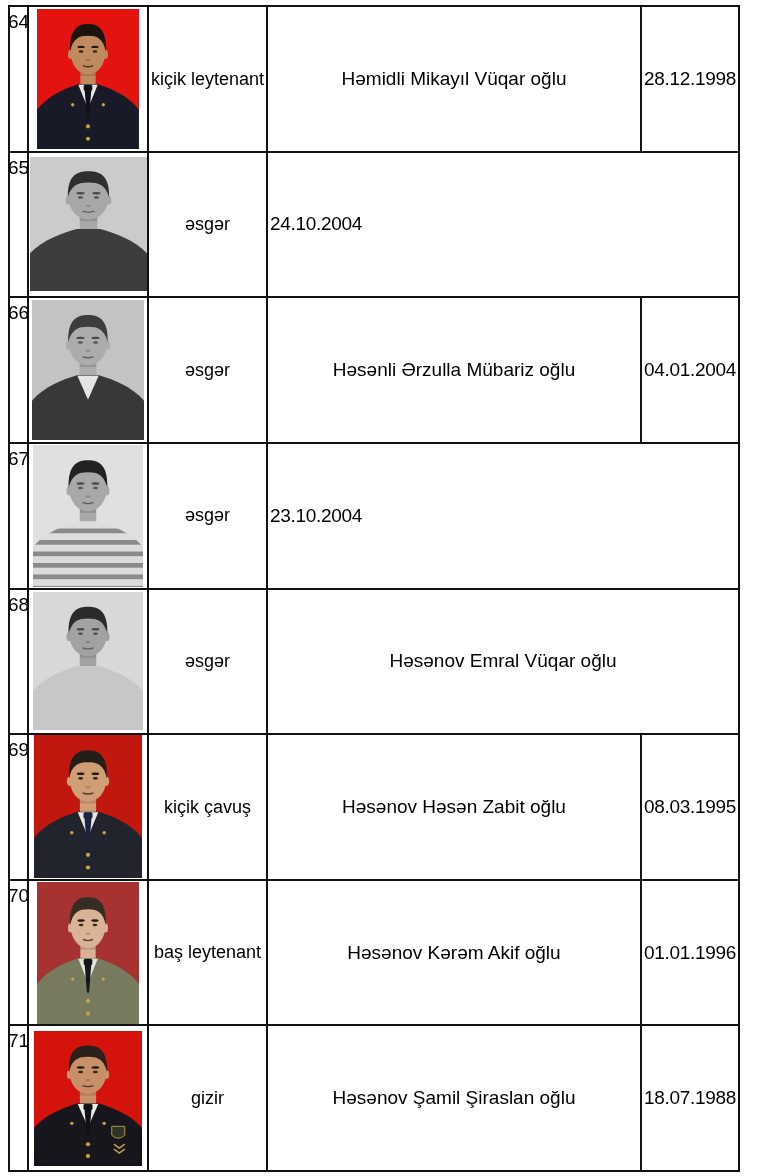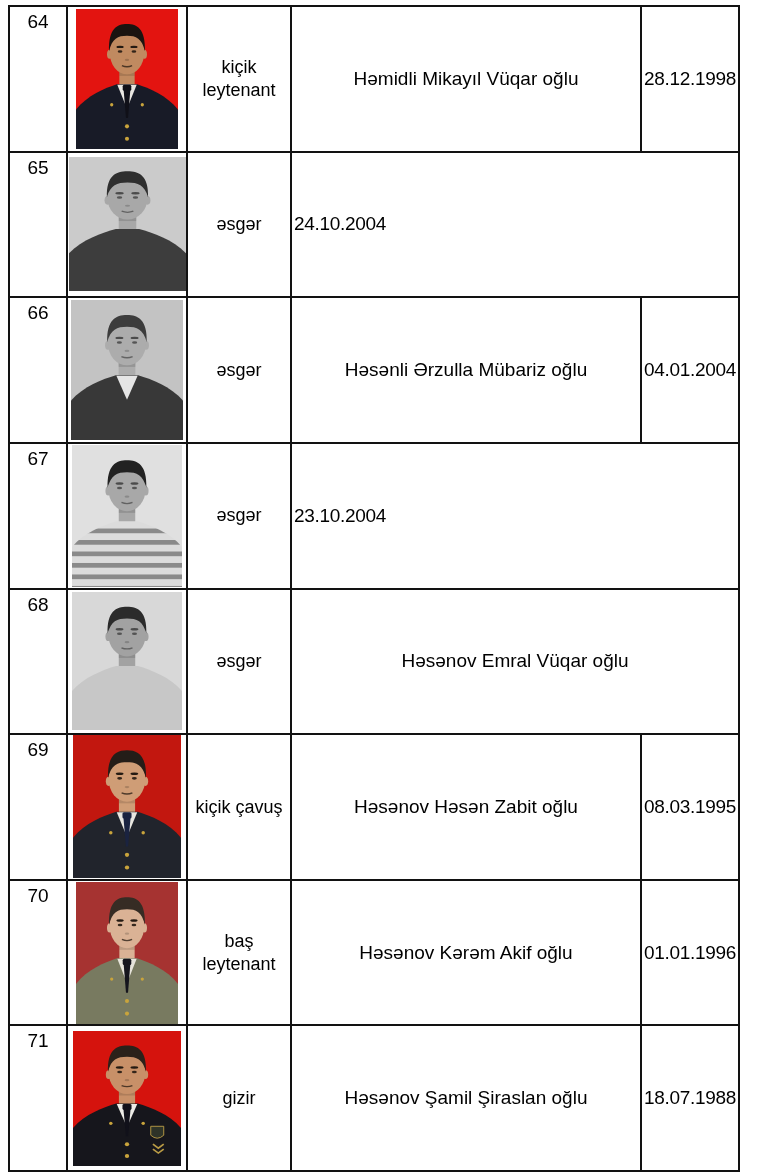--- a/index.html
+++ b/index.html
@@ -31,30 +31,30 @@
   .cell {
     border-right: 2px solid #121212;
     box-sizing: border-box;
     display: flex;
     align-items: center;
     justify-content: center;
     overflow: hidden;
   }
   .cell:last-child { border-right: none; }
   .c-num {
-    width: 58px;
+    width: 19px;
     align-items: flex-start;
     padding-top: 5px;
     font-size: 19px;
     line-height: 1.1;
   }
   .c-photo { width: 120px; background: #fff; }
   .c-photo svg { display: block; }
   .c-rank {
-    width: 104px;
+    width: 119px;
     font-size: 18px;
     text-align: center;
     line-height: 1.25;
     padding: 0 1px;
   }
   .c-name {
     flex: 1;
     font-size: 19px;
     text-align: center;
     padding: 8px 6px;

